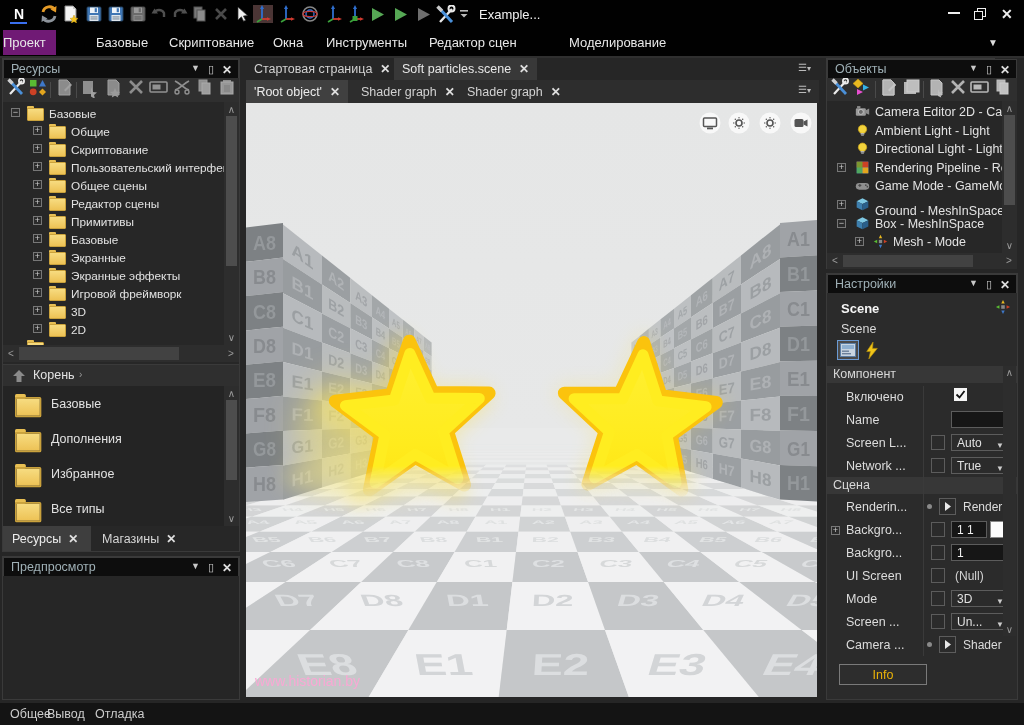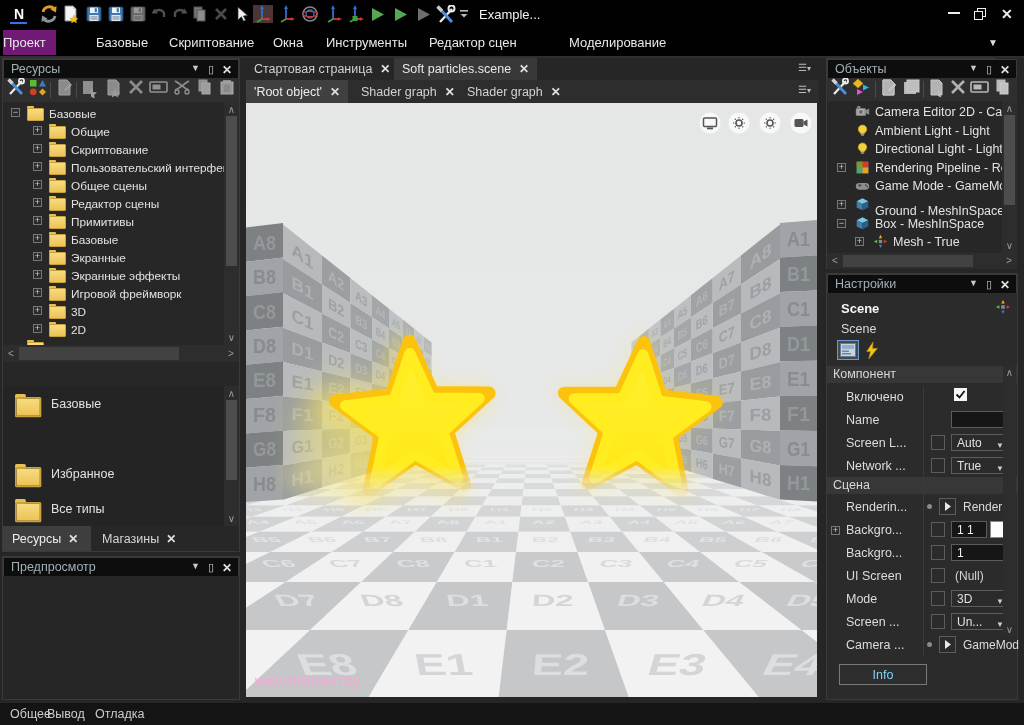--- a/index.html
+++ b/index.html
@@ -280,25 +280,36 @@
     <div class="arr" style="left:0;top:2px;width:15px">∧</div>
     <div class="thumb" style="left:2px;top:14px;width:11px;height:150px"></div>
     <div class="arr" style="left:0;bottom:2px;width:15px">∨</div>
   </div>
   <div class="abs" style="left:0;top:286px;width:236px;height:17px;background:#2d2d2d">
     <div class="arr" style="left:3px;top:3px;width:10px">&lt;</div>
     <div class="thumb" style="left:16px;top:2px;width:160px;height:13px;background:#424242"></div>
     <div class="arr" style="right:3px;top:3px;width:10px">&gt;</div>
   </div>
 
+  <div class="abs" style="left:0;top:305px;width:236px;height:22px;background:#2f2f2f;border-top:1px solid #3a3a3a">
+    <svg class="abs" style="left:8px;top:3px" width="16" height="16" viewBox="0 0 16 16">
+        <path d="M8 2 L14 8 L10.5 8 L10.5 14 L5.5 14 L5.5 8 L2 8 Z" fill="#8a8a8a"></path>
+      </svg>
+    <div class="abs" style="left:30px;top:3px;color:#e2e2e2;font-size:12.5px">Корень</div>
+    <div class="abs" style="left:76px;top:4px;color:#999;font-size:10px">›</div>
+  </div>
 
   <div class="abs" style="left:0;top:327px;width:221px;height:140px;background:#242424;overflow:hidden">
       <div style="position:absolute;left:0;top:6px;height:35px;width:221px">
         <span class="folder" style="position:absolute;left:12px;top:2px;transform:scale(1.55);transform-origin:0 0"></span>
         <span style="position:absolute;left:48px;top:5px;color:#e2e2e2;font-size:12.5px">Базовые</span>
+      </div>
+      <div style="position:absolute;left:0;top:41px;height:35px;width:221px">
+        <span class="folder" style="position:absolute;left:12px;top:2px;transform:scale(1.55);transform-origin:0 0"></span>
+        <span style="position:absolute;left:48px;top:5px;color:#e2e2e2;font-size:12.5px">Дополнения</span>
       </div>
       <div style="position:absolute;left:0;top:76px;height:35px;width:221px">
         <span class="folder" style="position:absolute;left:12px;top:2px;transform:scale(1.55);transform-origin:0 0"></span>
         <span style="position:absolute;left:48px;top:5px;color:#e2e2e2;font-size:12.5px">Избранное</span>
       </div>
       <div style="position:absolute;left:0;top:111px;height:35px;width:221px">
         <span class="folder" style="position:absolute;left:12px;top:2px;transform:scale(1.55);transform-origin:0 0"></span>
         <span style="position:absolute;left:48px;top:5px;color:#e2e2e2;font-size:12.5px">Все типы</span>
       </div>
     </div>
@@ -1186,21 +1197,21 @@
       </div>
       <div style="position:absolute;left:0;top:132.2px;width:230px;height:18.6px">
         <span class="tree-exp" style="position:absolute;left:28px;top:4px">+</span>
         <svg style="position:absolute;left:46px;top:1px" width="15" height="15" viewBox="0 0 18 18">
           <path d="M9 1 L11 5 L7 5 Z" fill="#e8b820"></path>
           <path d="M9 17 L11 13 L7 13 Z" fill="#3e78c9"></path>
           <path d="M1 9 L5 7 L5 11 Z" fill="#59bc33"></path>
           <path d="M17 9 L13 7 L13 11 Z" fill="#cc4125"></path>
           <rect x="7" y="7" width="4" height="4" fill="#888"></rect>
         </svg>
-        <span style="position:absolute;left:66px;top:2px;white-space:nowrap">Mesh - True</span>
+        <span style="position:absolute;left:66px;top:2px;white-space:nowrap">Mesh - Mode</span>
       </div>
       <div style="position:absolute;left:24px;top:151.79999999999998px;width:20px;height:10px"></div>
     </div>
   <div class="scroll-v" style="left:175px;top:42px;width:15px;height:152px">
     <div class="arr" style="left:0;top:2px;width:15px">∧</div>
     <div class="thumb" style="left:2px;top:14px;width:11px;height:90px"></div>
     <div class="arr" style="left:0;bottom:2px;width:15px">∨</div>
   </div>
   <div class="abs" style="left:0;top:194px;width:190px;height:16px;background:#2d2d2d">
     <div class="arr" style="left:3px;top:2px;width:10px">&lt;</div>
@@ -1234,24 +1245,24 @@
       </svg></div>
     <svg style="position:absolute;left:38px;top:68px" width="14" height="17" viewBox="0 0 12 16">
       <path d="M7 0 L1 9 L4.5 9 L3 16 L11 6 L6.5 6 Z" fill="#f0c419" stroke="#b8920a" stroke-width="0.6"></path>
     </svg>
   <div class="abs" style="left:0;top:90px;width:190px;height:300px"><div style="position:absolute;left:0;top:2px;width:190px;height:17px;background:#373737;color:#d8d8d8;font-size:12.5px;padding-left:6px;line-height:17px">Компонент</div><div style="position:absolute;left:19px;top:26px;color:#dcdcdc;font-size:12.5px;white-space:nowrap">Включено</div><div style="position:absolute;left:127px;top:24px;width:13px;height:13px;background:#f5f5f5"></div><svg style="position:absolute;left:127px;top:24px" width="13" height="13" viewBox="0 0 13 13">
         <path d="M2.5 6.5 L5.5 9.5 L10.5 3" stroke="#111" stroke-width="1.8" fill="none"></path>
       </svg><div style="position:absolute;left:19px;top:49px;color:#dcdcdc;font-size:12.5px;white-space:nowrap">Name</div><div style="position:absolute;left:124px;top:47px;width:60px;height:17px;border:1px solid #5c5c5c;background:#161616;color:#efefef;font-size:12px;padding-left:5px;line-height:16px"></div><div style="position:absolute;left:19px;top:72px;color:#dcdcdc;font-size:12.5px;white-space:nowrap">Screen L...</div><div style="position:absolute;left:104px;top:71px;width:14px;height:15px;border:1px solid #5c5c5c"></div><div style="position:absolute;left:124px;top:70px;width:58px;height:17px;border:1px solid #5c5c5c;background:#2b2b2b;color:#e0e0e0;font-size:12px;padding-left:5px;line-height:16px">Auto<span style="position:absolute;right:4px;top:3px;font-size:8px;color:#ccc">▼</span></div><div style="position:absolute;left:19px;top:95px;color:#dcdcdc;font-size:12.5px;white-space:nowrap">Network ...</div><div style="position:absolute;left:104px;top:94px;width:14px;height:15px;border:1px solid #5c5c5c"></div><div style="position:absolute;left:124px;top:93px;width:58px;height:17px;border:1px solid #5c5c5c;background:#2b2b2b;color:#e0e0e0;font-size:12px;padding-left:5px;line-height:16px">True<span style="position:absolute;right:4px;top:3px;font-size:8px;color:#ccc">▼</span></div><div style="position:absolute;left:0;top:113px;width:190px;height:17px;background:#373737;color:#d8d8d8;font-size:12.5px;padding-left:6px;line-height:17px">Сцена</div><div style="position:absolute;left:19px;top:136px;color:#dcdcdc;font-size:12.5px;white-space:nowrap">Renderin...</div><circle><div style="position:absolute;left:100px;top:140px;width:5px;height:5px;border-radius:50%;background:#8a8a8a"></div><div style="position:absolute;left:112px;top:134px;width:17px;height:17px;border:1px solid #5c5c5c;background:#2b2b2b"><svg width="15" height="15" viewBox="0 0 15 15">
             <path d="M5 3 L11 7.5 L5 12 Z" fill="#e8e8e8"></path>
           </svg></div><div style="position:absolute;left:136px;top:136px;color:#dcdcdc;font-size:12px;white-space:nowrap">Renderir</div><div style="position:absolute;left:19px;top:159px;color:#dcdcdc;font-size:12.5px;white-space:nowrap">Backgro...</div><span class="tree-exp" style="position:absolute;left:4px;top:162px">+</span><div style="position:absolute;left:104px;top:158px;width:14px;height:15px;border:1px solid #5c5c5c"></div><div style="position:absolute;left:124px;top:157px;width:36px;height:17px;border:1px solid #5c5c5c;background:#161616;color:#efefef;font-size:12px;padding-left:5px;line-height:16px">1 1</div><div style="position:absolute;left:163px;top:157px;width:19px;height:17px;background:#fdfdfd;border:1px solid #888"></div><div style="position:absolute;left:19px;top:182px;color:#dcdcdc;font-size:12.5px;white-space:nowrap">Backgro...</div><div style="position:absolute;left:104px;top:181px;width:14px;height:15px;border:1px solid #5c5c5c"></div><div style="position:absolute;left:124px;top:180px;width:58px;height:17px;border:1px solid #5c5c5c;background:#161616;color:#efefef;font-size:12px;padding-left:5px;line-height:16px">1</div><div style="position:absolute;left:19px;top:205px;color:#dcdcdc;font-size:12.5px;white-space:nowrap">UI Screen</div><div style="position:absolute;left:104px;top:204px;width:14px;height:15px;border:1px solid #5c5c5c"></div><div style="position:absolute;left:128px;top:205px;color:#d5d5d5;font-size:12px">(Null)</div><div style="position:absolute;left:19px;top:228px;color:#dcdcdc;font-size:12.5px;white-space:nowrap">Mode</div><div style="position:absolute;left:104px;top:227px;width:14px;height:15px;border:1px solid #5c5c5c"></div><div style="position:absolute;left:124px;top:226px;width:58px;height:17px;border:1px solid #5c5c5c;background:#2b2b2b;color:#e0e0e0;font-size:12px;padding-left:5px;line-height:16px">3D<span style="position:absolute;right:4px;top:3px;font-size:8px;color:#ccc">▼</span></div><div style="position:absolute;left:19px;top:251px;color:#dcdcdc;font-size:12.5px;white-space:nowrap">Screen ...</div><div style="position:absolute;left:104px;top:250px;width:14px;height:15px;border:1px solid #5c5c5c"></div><div style="position:absolute;left:124px;top:249px;width:58px;height:17px;border:1px solid #5c5c5c;background:#2b2b2b;color:#e0e0e0;font-size:12px;padding-left:5px;line-height:16px">Un...<span style="position:absolute;right:4px;top:3px;font-size:8px;color:#ccc">▼</span></div><div style="position:absolute;left:19px;top:274px;color:#dcdcdc;font-size:12.5px;white-space:nowrap">Camera ...</div><circle><div style="position:absolute;left:100px;top:278px;width:5px;height:5px;border-radius:50%;background:#8a8a8a"></div><div style="position:absolute;left:112px;top:272px;width:17px;height:17px;border:1px solid #5c5c5c;background:#2b2b2b"><svg width="15" height="15" viewBox="0 0 15 15">
               <path d="M5 3 L11 7.5 L5 12 Z" fill="#e8e8e8"></path>
-            </svg></div><div style="position:absolute;left:136px;top:274px;color:#dcdcdc;font-size:12px;white-space:nowrap">GameMod</div><div style="position:absolute;left:176px;top:2px;width:13px;height:270px;background:#2d2d2d">
+            </svg></div><div style="position:absolute;left:136px;top:274px;color:#dcdcdc;font-size:12px;white-space:nowrap">Shader</div><div style="position:absolute;left:176px;top:2px;width:13px;height:270px;background:#2d2d2d">
             <div class="arr" style="left:0;top:1px;width:13px">∧</div>
             <div class="arr" style="left:0;bottom:1px;width:13px">∨</div>
           </div><div style="position:absolute;left:96px;top:22px;width:1px;height:270px;background:#3a3a3a"></div></circle></circle></div>
-  <div class="abs" style="left:12px;top:390px;width:88px;height:21px;border:1px solid #7a7a7a;background:#2d2d2d;color:#7dd3fc;font-size:12.5px;text-align:center;line-height:20px">Info</div>
+  <div class="abs" style="left:12px;top:390px;width:88px;height:21px;border:1px solid #7a7a7a;background:#2d2d2d;color:#eab308;font-size:12.5px;text-align:center;line-height:20px">Info</div>
 </div>
 
 <div class="abs" style="left:0;top:703px;width:1024px;height:22px;background:#141414;color:#cccccc;font-size:12.5px">
   <div class="abs" style="left:10px;top:4px">Общее</div>
   <div class="abs" style="left:47px;top:4px">Вывод</div>
   <div class="abs" style="left:95px;top:4px">Отладка</div>
 </div>
 
 </body></html>

